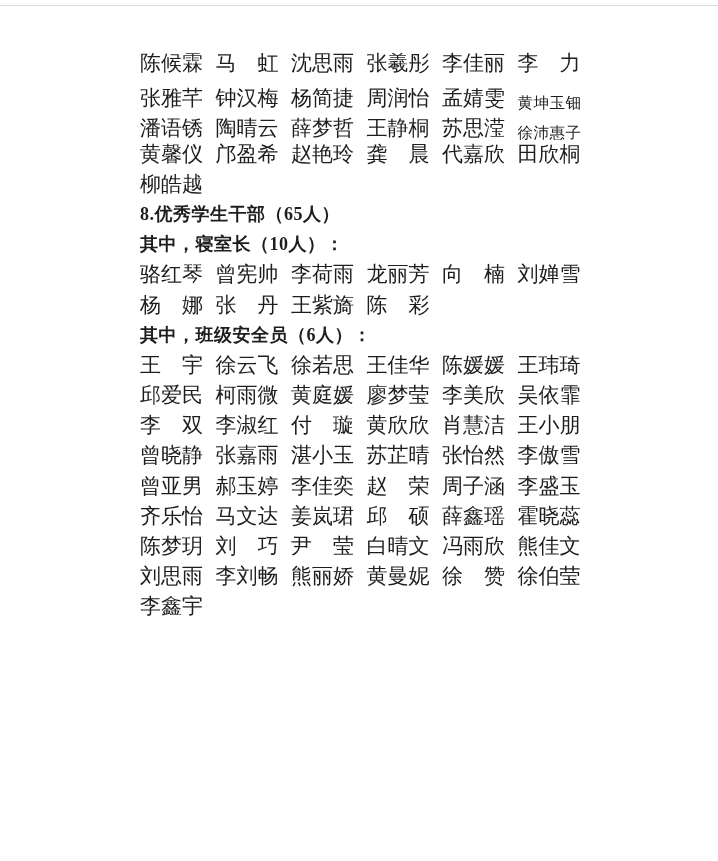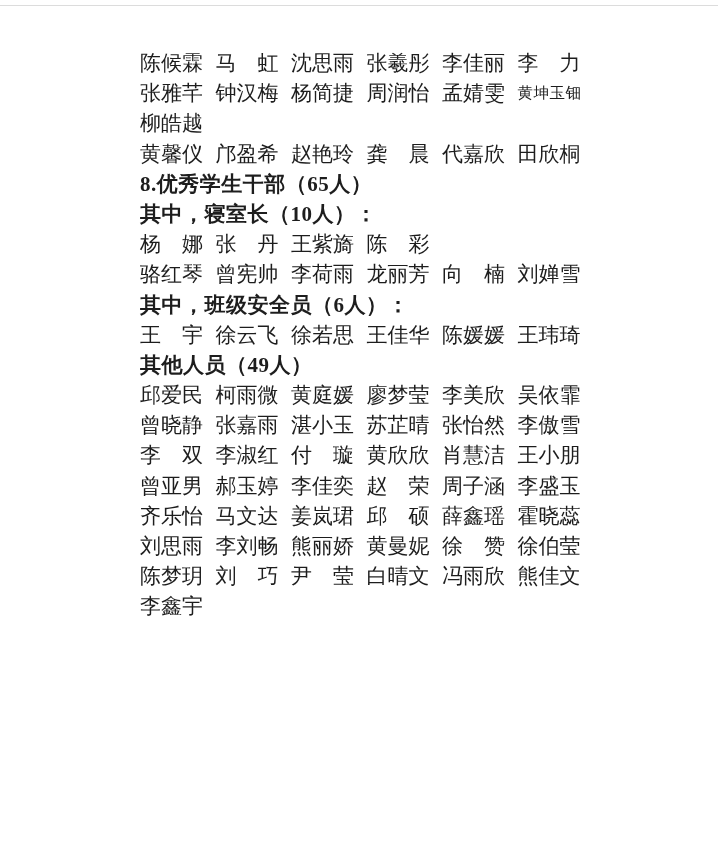--- a/index.html
+++ b/index.html
@@ -29,35 +29,36 @@
     left: 140px;
     width: 453px;
   }
   .doc-row {
     height: 30.2px;
     line-height: 30.2px;
     white-space: nowrap;
   }
   .heading {
     font-weight: bold;
-    font-size: 21px;
+    font-size: 18px;
     letter-spacing: 0.5px;
   }
   .name-row {
     display: grid;
     grid-template-columns: repeat(6, 1fr);
     align-items: center;
   }
   .name {
     font-size: 21px;
     display: inline-block;
   }
   .name.small {
     font-size: 15.5px;
     letter-spacing: 0.5px;
+    margin-top: 10px;
   }
 </style>
 </head>
 <body>
 
 <div class="page-edge-top"></div>
 
 <div class="content" id="content">
     <div class="doc-row name-row">
       <span class="name">陈候霖</span>
@@ -69,108 +70,115 @@
     </div>
     <div class="doc-row name-row">
       <span class="name">张雅芊</span>
       <span class="name">钟汉梅</span>
       <span class="name">杨简捷</span>
       <span class="name">周润怡</span>
       <span class="name">孟婧雯</span>
       <span class="name small">黄坤玉钿</span>
     </div>
     <div class="doc-row name-row">
-      <span class="name">柳皓越</span>
+      <span class="name">潘语锈</span>
+      <span class="name">陶晴云</span>
+      <span class="name">薛梦哲</span>
+      <span class="name">王静桐</span>
+      <span class="name">苏思滢</span>
+      <span class="name small">徐沛惠子</span>
     </div>
     <div class="doc-row name-row">
       <span class="name">黄馨仪</span>
       <span class="name">邝盈希</span>
       <span class="name">赵艳玲</span>
       <span class="name">龚　晨</span>
       <span class="name">代嘉欣</span>
       <span class="name">田欣桐</span>
     </div>
+    <div class="doc-row name-row">
+      <span class="name">柳皓越</span>
+    </div>
     <div class="doc-row heading">8.优秀学生干部（65人）</div>
     <div class="doc-row heading">其中，寝室长（10人）：</div>
-    <div class="doc-row name-row">
-      <span class="name">杨　娜</span>
-      <span class="name">张　丹</span>
-      <span class="name">王紫旖</span>
-      <span class="name">陈　彩</span>
-    </div>
     <div class="doc-row name-row">
       <span class="name">骆红琴</span>
       <span class="name">曾宪帅</span>
       <span class="name">李荷雨</span>
       <span class="name">龙丽芳</span>
       <span class="name">向　楠</span>
       <span class="name">刘婵雪</span>
+    </div>
+    <div class="doc-row name-row">
+      <span class="name">杨　娜</span>
+      <span class="name">张　丹</span>
+      <span class="name">王紫旖</span>
+      <span class="name">陈　彩</span>
     </div>
     <div class="doc-row heading">其中，班级安全员（6人）：</div>
     <div class="doc-row name-row">
       <span class="name">王　宇</span>
       <span class="name">徐云飞</span>
       <span class="name">徐若思</span>
       <span class="name">王佳华</span>
       <span class="name">陈媛媛</span>
       <span class="name">王玮琦</span>
     </div>
-    <div class="doc-row heading">其他人员（49人）</div>
     <div class="doc-row name-row">
       <span class="name">邱爱民</span>
       <span class="name">柯雨微</span>
       <span class="name">黄庭媛</span>
       <span class="name">廖梦莹</span>
       <span class="name">李美欣</span>
       <span class="name">吴依霏</span>
     </div>
     <div class="doc-row name-row">
+      <span class="name">李　双</span>
+      <span class="name">李淑红</span>
+      <span class="name">付　璇</span>
+      <span class="name">黄欣欣</span>
+      <span class="name">肖慧洁</span>
+      <span class="name">王小朋</span>
+    </div>
+    <div class="doc-row name-row">
       <span class="name">曾晓静</span>
       <span class="name">张嘉雨</span>
       <span class="name">湛小玉</span>
       <span class="name">苏芷晴</span>
       <span class="name">张怡然</span>
       <span class="name">李傲雪</span>
-    </div>
-    <div class="doc-row name-row">
-      <span class="name">李　双</span>
-      <span class="name">李淑红</span>
-      <span class="name">付　璇</span>
-      <span class="name">黄欣欣</span>
-      <span class="name">肖慧洁</span>
-      <span class="name">王小朋</span>
     </div>
     <div class="doc-row name-row">
       <span class="name">曾亚男</span>
       <span class="name">郝玉婷</span>
       <span class="name">李佳奕</span>
       <span class="name">赵　荣</span>
       <span class="name">周子涵</span>
       <span class="name">李盛玉</span>
     </div>
     <div class="doc-row name-row">
       <span class="name">齐乐怡</span>
       <span class="name">马文达</span>
       <span class="name">姜岚珺</span>
       <span class="name">邱　硕</span>
       <span class="name">薛鑫瑶</span>
       <span class="name">霍晓蕊</span>
     </div>
     <div class="doc-row name-row">
+      <span class="name">陈梦玥</span>
+      <span class="name">刘　巧</span>
+      <span class="name">尹　莹</span>
+      <span class="name">白晴文</span>
+      <span class="name">冯雨欣</span>
+      <span class="name">熊佳文</span>
+    </div>
+    <div class="doc-row name-row">
       <span class="name">刘思雨</span>
       <span class="name">李刘畅</span>
       <span class="name">熊丽娇</span>
       <span class="name">黄曼妮</span>
       <span class="name">徐　赞</span>
       <span class="name">徐伯莹</span>
     </div>
     <div class="doc-row name-row">
-      <span class="name">陈梦玥</span>
-      <span class="name">刘　巧</span>
-      <span class="name">尹　莹</span>
-      <span class="name">白晴文</span>
-      <span class="name">冯雨欣</span>
-      <span class="name">熊佳文</span>
-    </div>
-    <div class="doc-row name-row">
       <span class="name">李鑫宇</span>
     </div>
   </div>
 
 </body></html>

